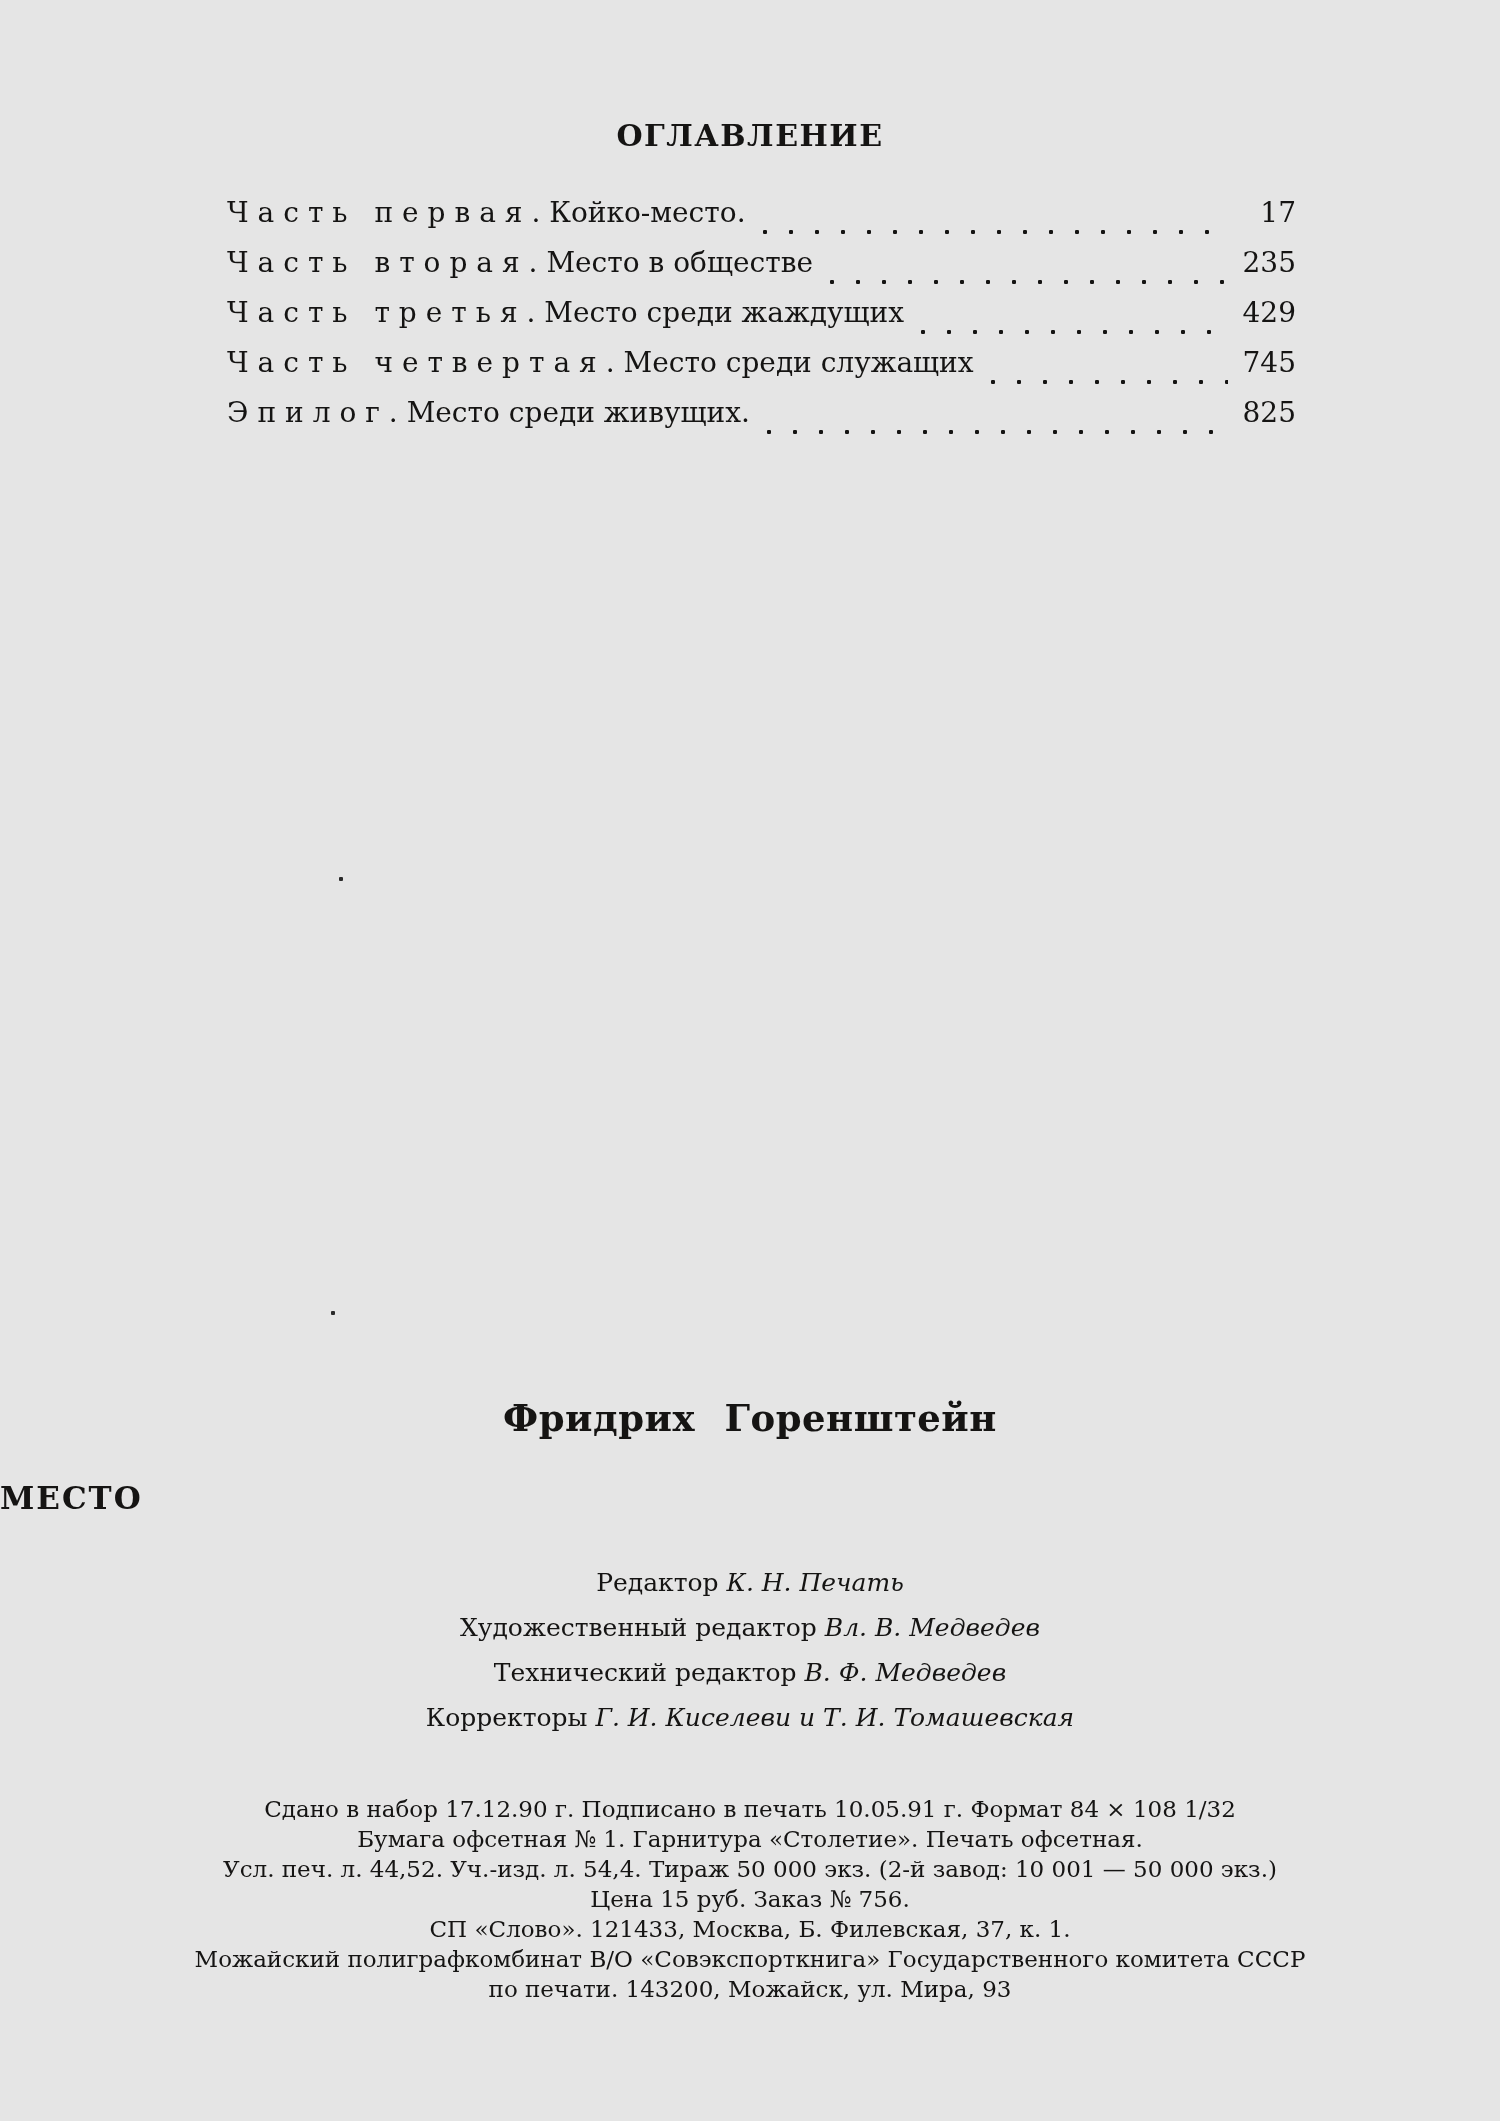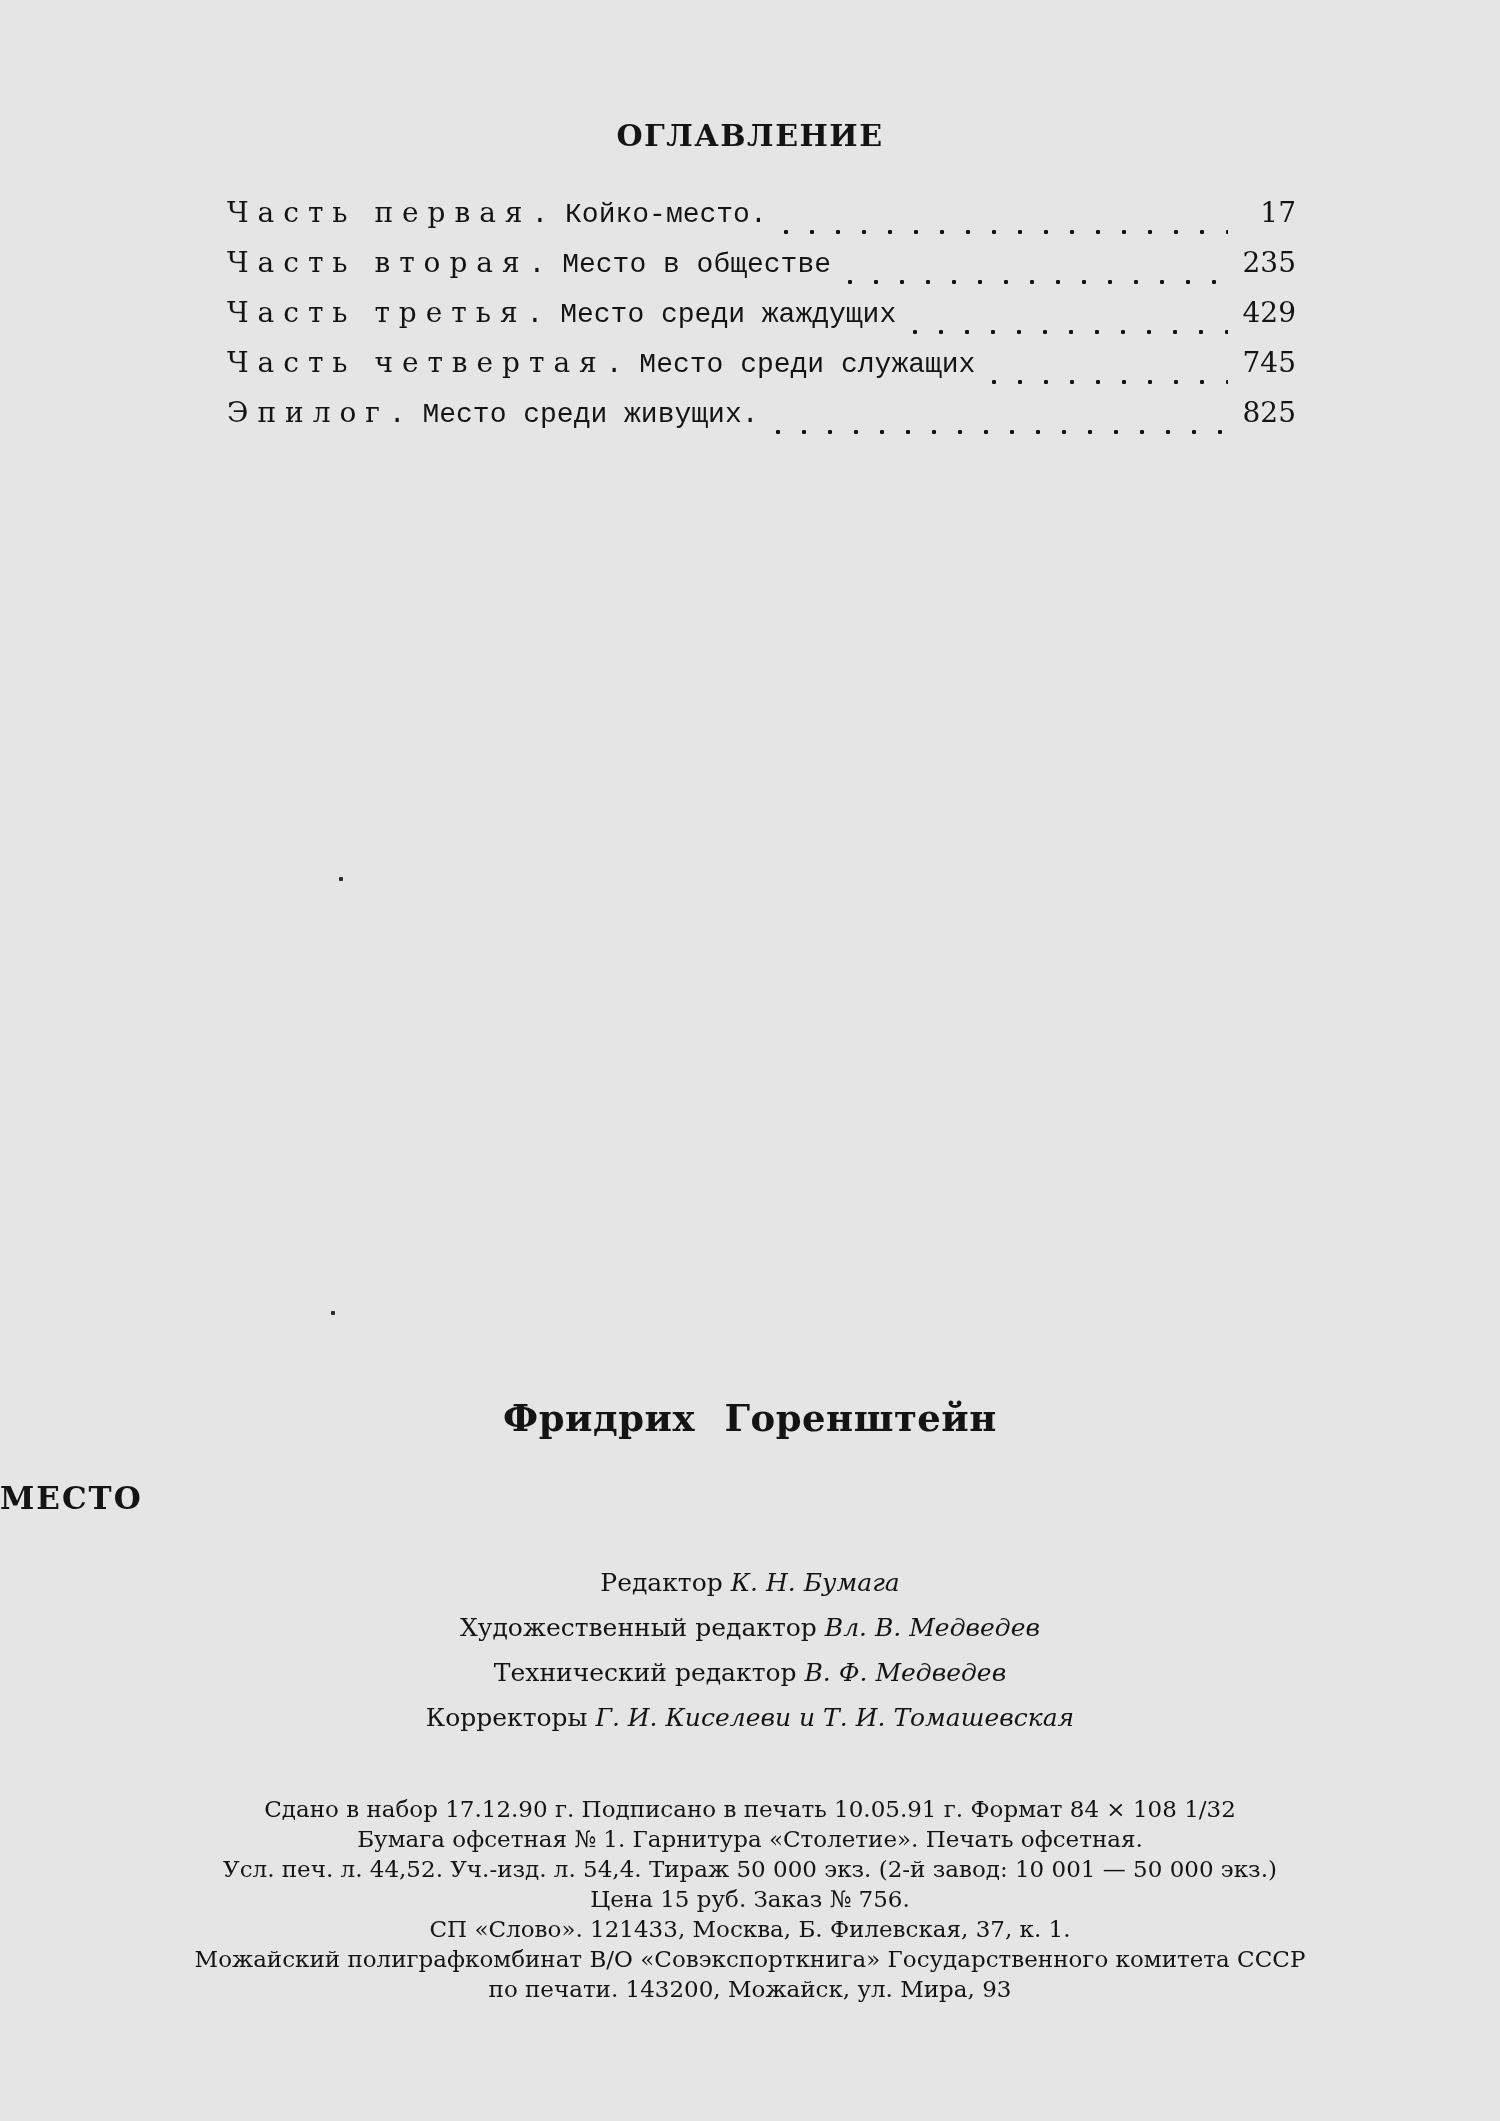--- a/index.html
+++ b/index.html
@@ -39,21 +39,20 @@
     align-items: baseline;
     height: 50px;
     font-size: 28px;
     white-space: nowrap;
   }
   .toc-label {
     letter-spacing: 0.32em;
   }
   .toc-rest {
     letter-spacing: 0;
-    font-family: Liberation Mono, monospace;
   }
   .toc-leader {
     flex: 1 1 auto;
     align-self: stretch;
     margin: 0 10px 0 6px;
     background-image: radial-gradient(circle, #151413 2px, rgba(0,0,0,0) 2.4px);
     background-size: 26px 10px;
     background-repeat: repeat-x;
     background-position: left bottom 9px;
     min-width: 20px;
@@ -174,21 +173,21 @@
   <div class="speck speck-1"></div>
   <div class="speck speck-2"></div>
 
   <div class="author-name">Фридрих Горенштейн</div>
 
   <div class="book-title">МЕСТО</div>
 
   <div class="staff-block">
     <div class="staff-line">
       <span>Редактор</span>
-      <span class="staff-name">К. Н. Бумага</span>
+      <span class="staff-name">К. Н. Печать</span>
     </div>
     <div class="staff-line">
       <span>Художественный редактор</span>
       <span class="staff-name">Вл. В. Медведев</span>
     </div>
     <div class="staff-line">
       <span>Технический редактор</span>
       <span class="staff-name">В. Ф. Медведев</span>
     </div>
     <div class="staff-line">

